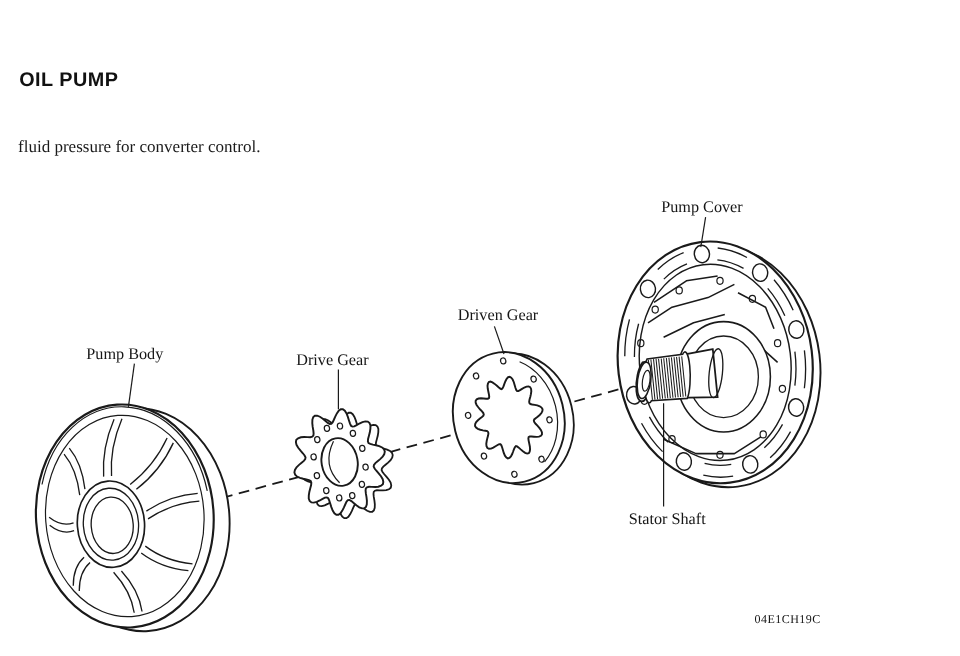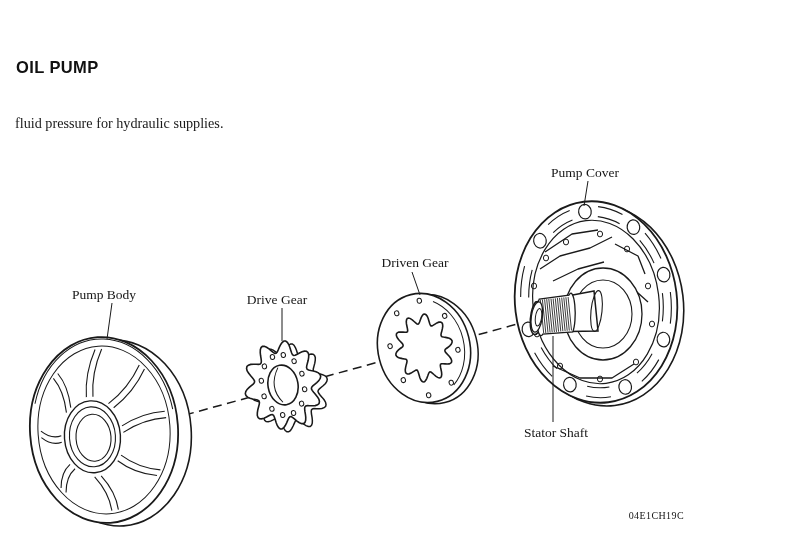--- a/index.html
+++ b/index.html
@@ -16,21 +16,21 @@
   svg .ink{stroke:#1a1a1a;fill:none;}
   svg .inkw{stroke:#1a1a1a;fill:#ffffff;}
 </style>
 </head>
 <body>
 
 <div class="page">
   <h1 class="title">OIL PUMP</h1>
   <p class="body-text">
     <br>
-    <span>fluid pressure for hydraulic supplies.</span>
+    <span>fluid pressure for converter control.</span>
   </p>
 
   <svg id="diagram-svg" class="diagram" viewBox="0 0 800 547">
 
     <path d="M 185 381 L 521 289" class="ink" stroke-width="1.5" stroke-dasharray="9 5.5"></path>
 
     <g id="pump-body" transform="rotate(-4 104 396)">
       <ellipse cx="117" cy="400" rx="74" ry="93" class="inkw" stroke-width="1.6"></ellipse>
       <ellipse cx="104" cy="396" rx="74" ry="93" class="inkw" stroke-width="1.8"></ellipse>
       <ellipse cx="104" cy="396" rx="66" ry="84" class="ink" stroke-width="1"></ellipse>

